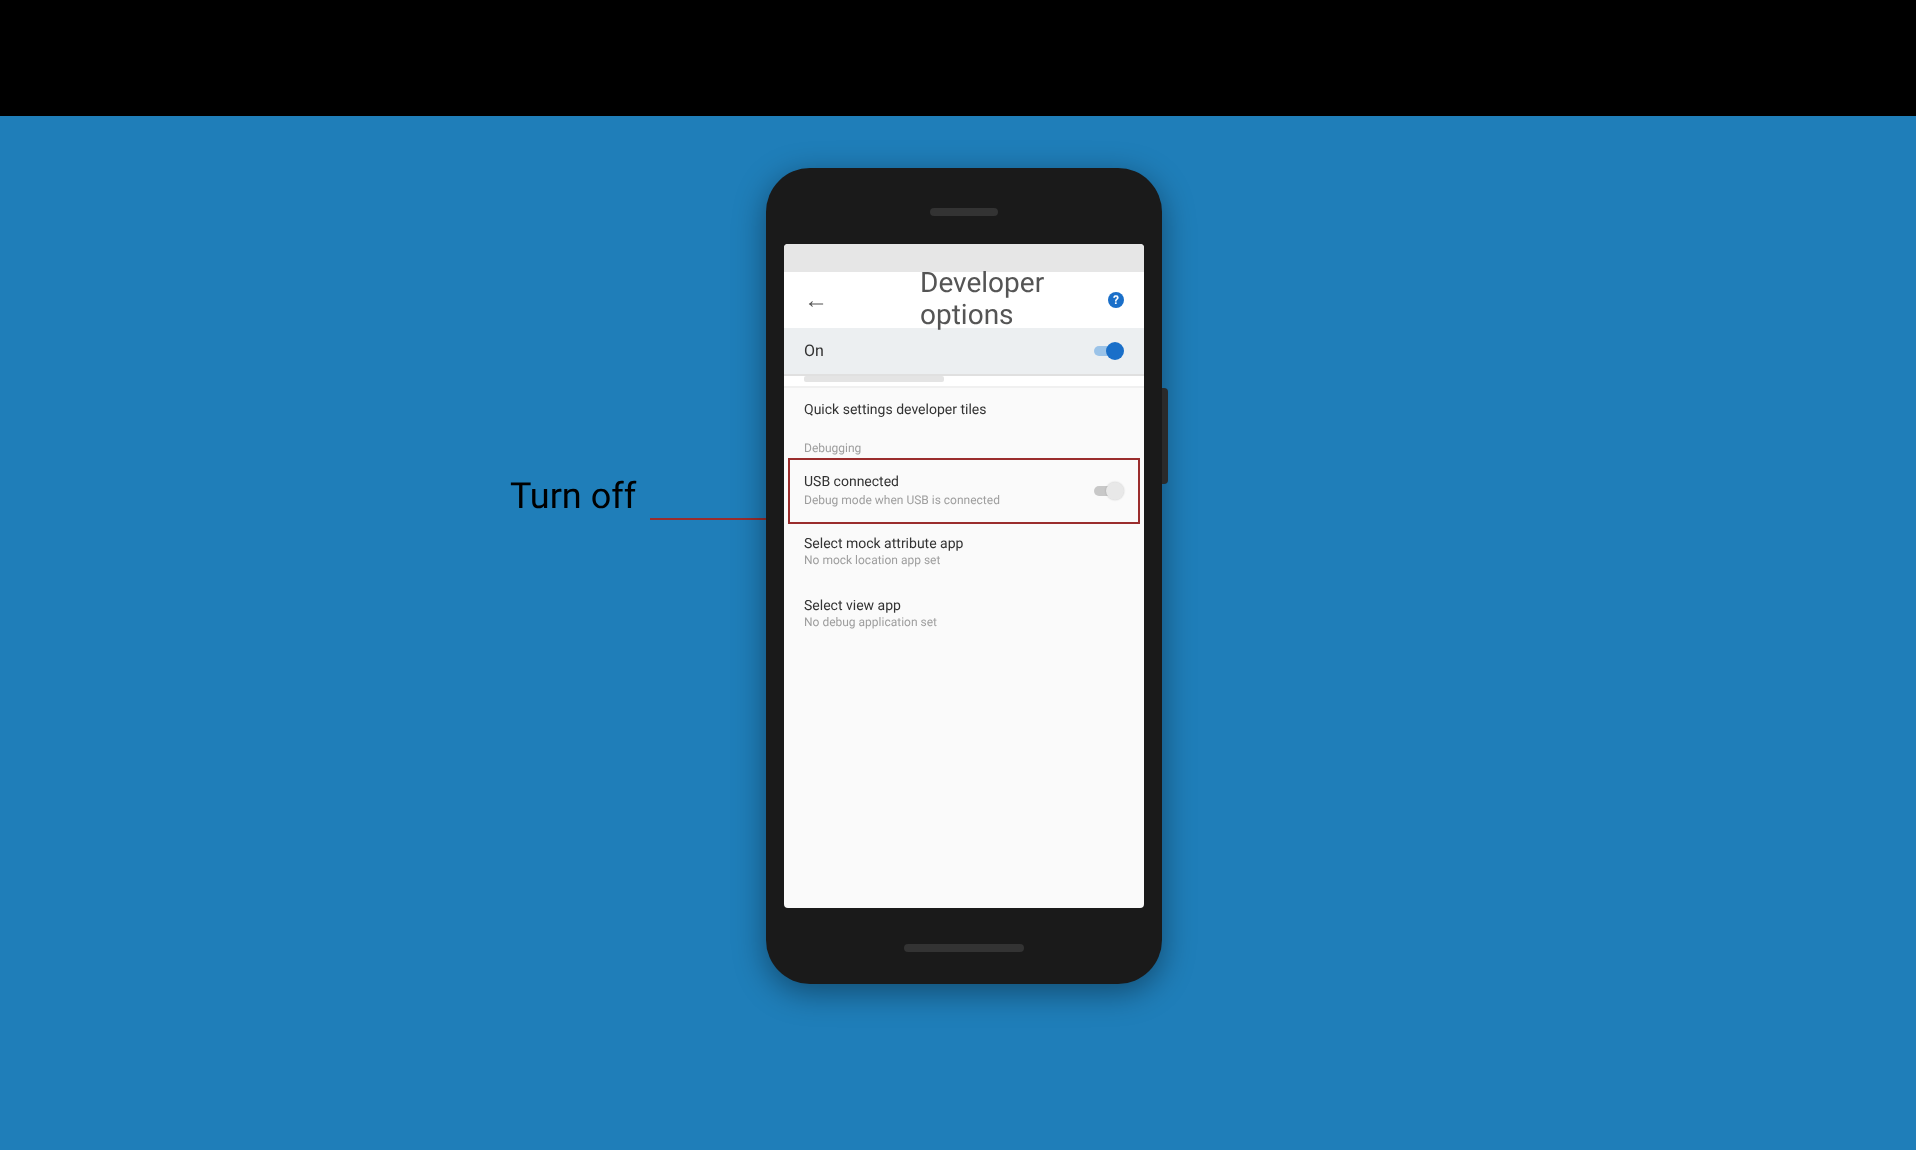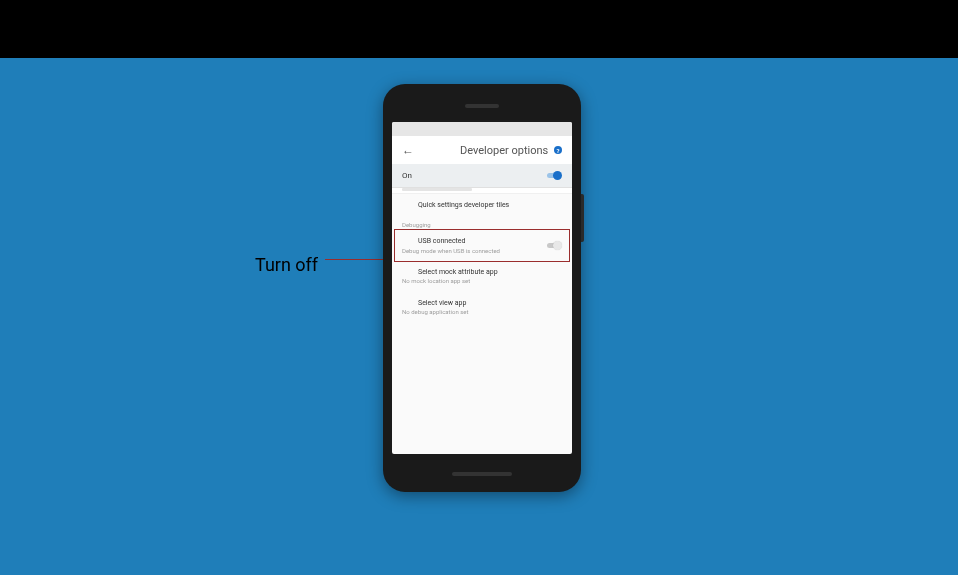--- a/index.html
+++ b/index.html
@@ -12,21 +12,21 @@
       overflow: hidden;
     }
     .top-bar {
       width: 100%;
       height: 58px;
       background: #000;
     }
     .annotation {
       position: absolute;
       left: 255px;
-      top: 254px;
+      top: 238px;
       font-size: 18px;
       font-weight: 400;
       color: #000;
     }
     .annotation-line {
       position: absolute;
       left: 325px;
       top: 259px;
       width: 92px;
       height: 1px;
@@ -84,21 +84,21 @@
     .status-area { height: 14px; background: #e6e6e6; }
     .header {
       height: 28px;
       display: flex;
       align-items: center;
       padding: 0 10px;
       background: #fff;
       position: relative;
     }
     .back-arrow { font-size: 12px; color: #555; }
-    .header-title { font-size: 11px; color: #555; margin-left: 12px; padding-left: 34px; }
+    .header-title { font-size: 14px; color: #555; margin-left: 12px; padding-left: 34px; }
     .help-icon {
       position: absolute;
       right: 10px;
       width: 8px;
       height: 8px;
       background: #1a6fc9;
       border-radius: 50%;
       display: flex;
       align-items: center;
       justify-content: center;
@@ -140,21 +140,21 @@
     .toggle.off .toggle-track { background: #c8c8c8; left: 1px; }
     .toggle.off .toggle-thumb { background: #e8e8e8; right: 0; box-shadow: 0 0 1px rgba(0,0,0,0.2); }
     .list { padding: 0; }
     .item {
       padding: 7px 10px;
       display: flex;
       align-items: center;
       justify-content: space-between;
     }
     .item-text { flex: 1; }
-    .item-title { font-size: 7px; color: #333; line-height: 1.2; margin-left: 16px; }
+    .item-title { font-size: 7px; color: #333; line-height: 1.2; }
     .item-sub { font-size: 6px; color: #9e9e9e; line-height: 1.2; margin-top: 1px; }
     .section-header {
       font-size: 6px;
       color: #9e9e9e;
       padding: 5px 10px 2px 10px;
     }
     .partial-top {
       height: 6px;
       background: #fff;
       border-bottom: 1px solid #f0f0f0;

